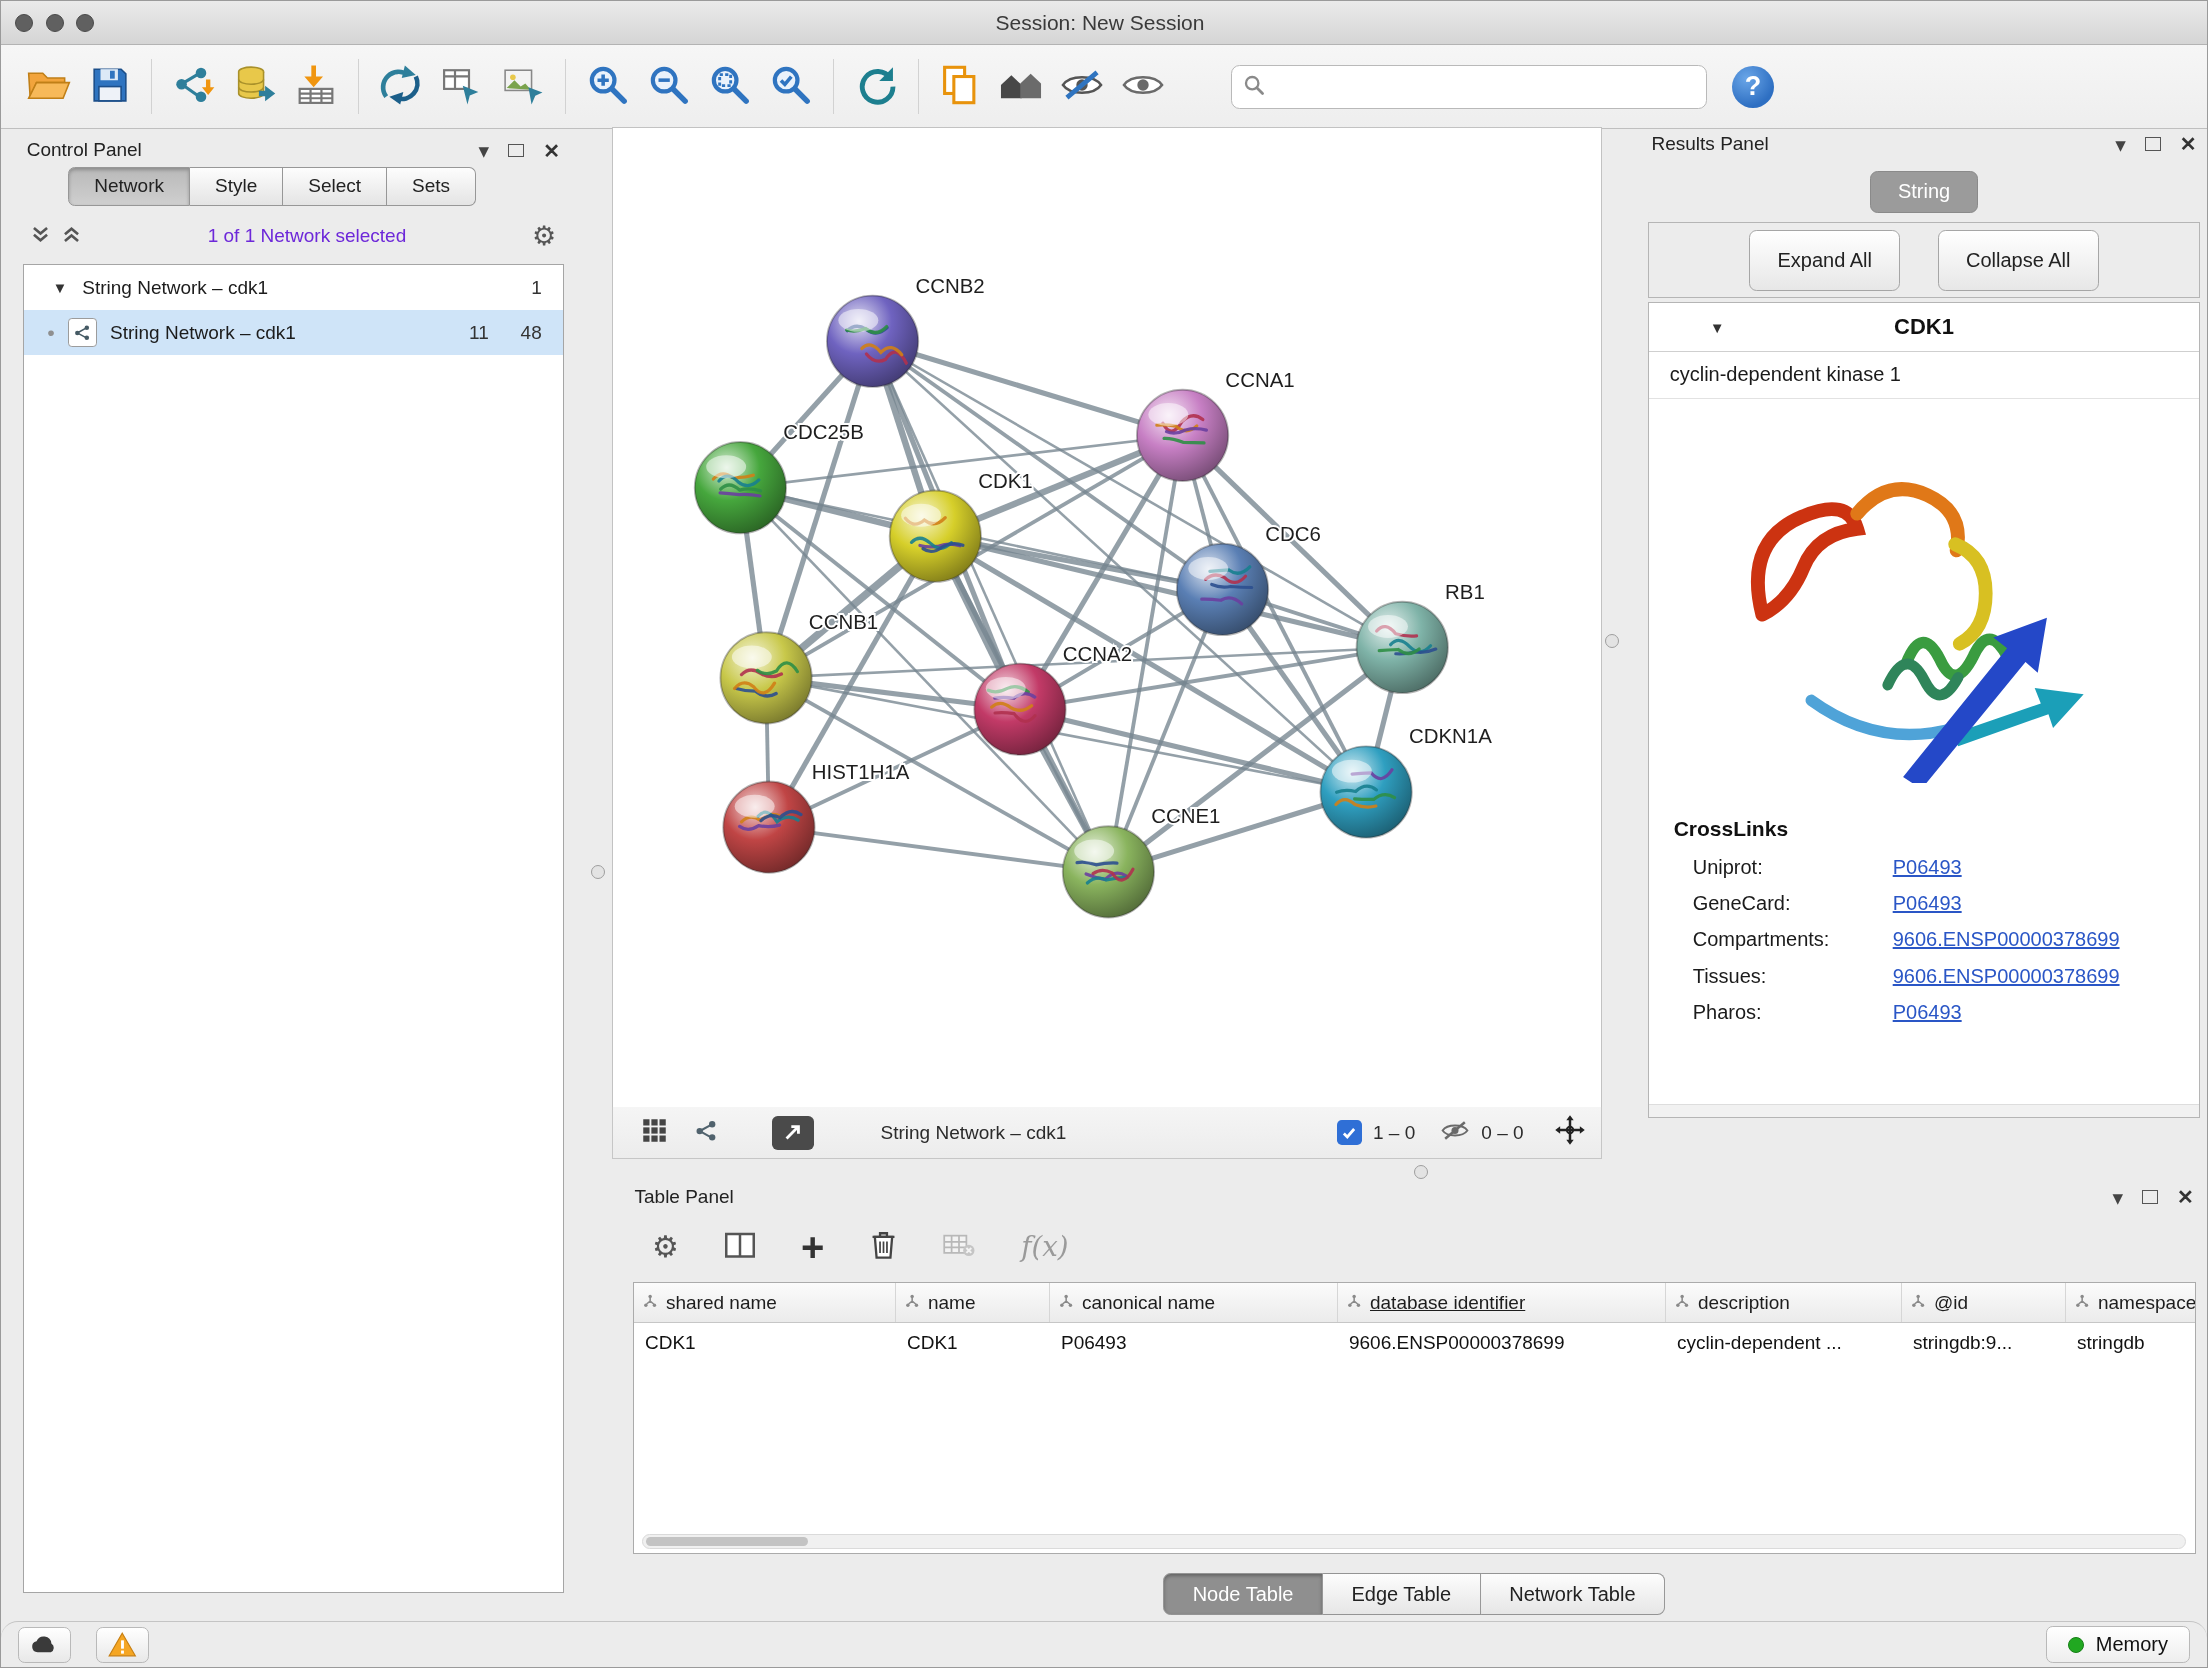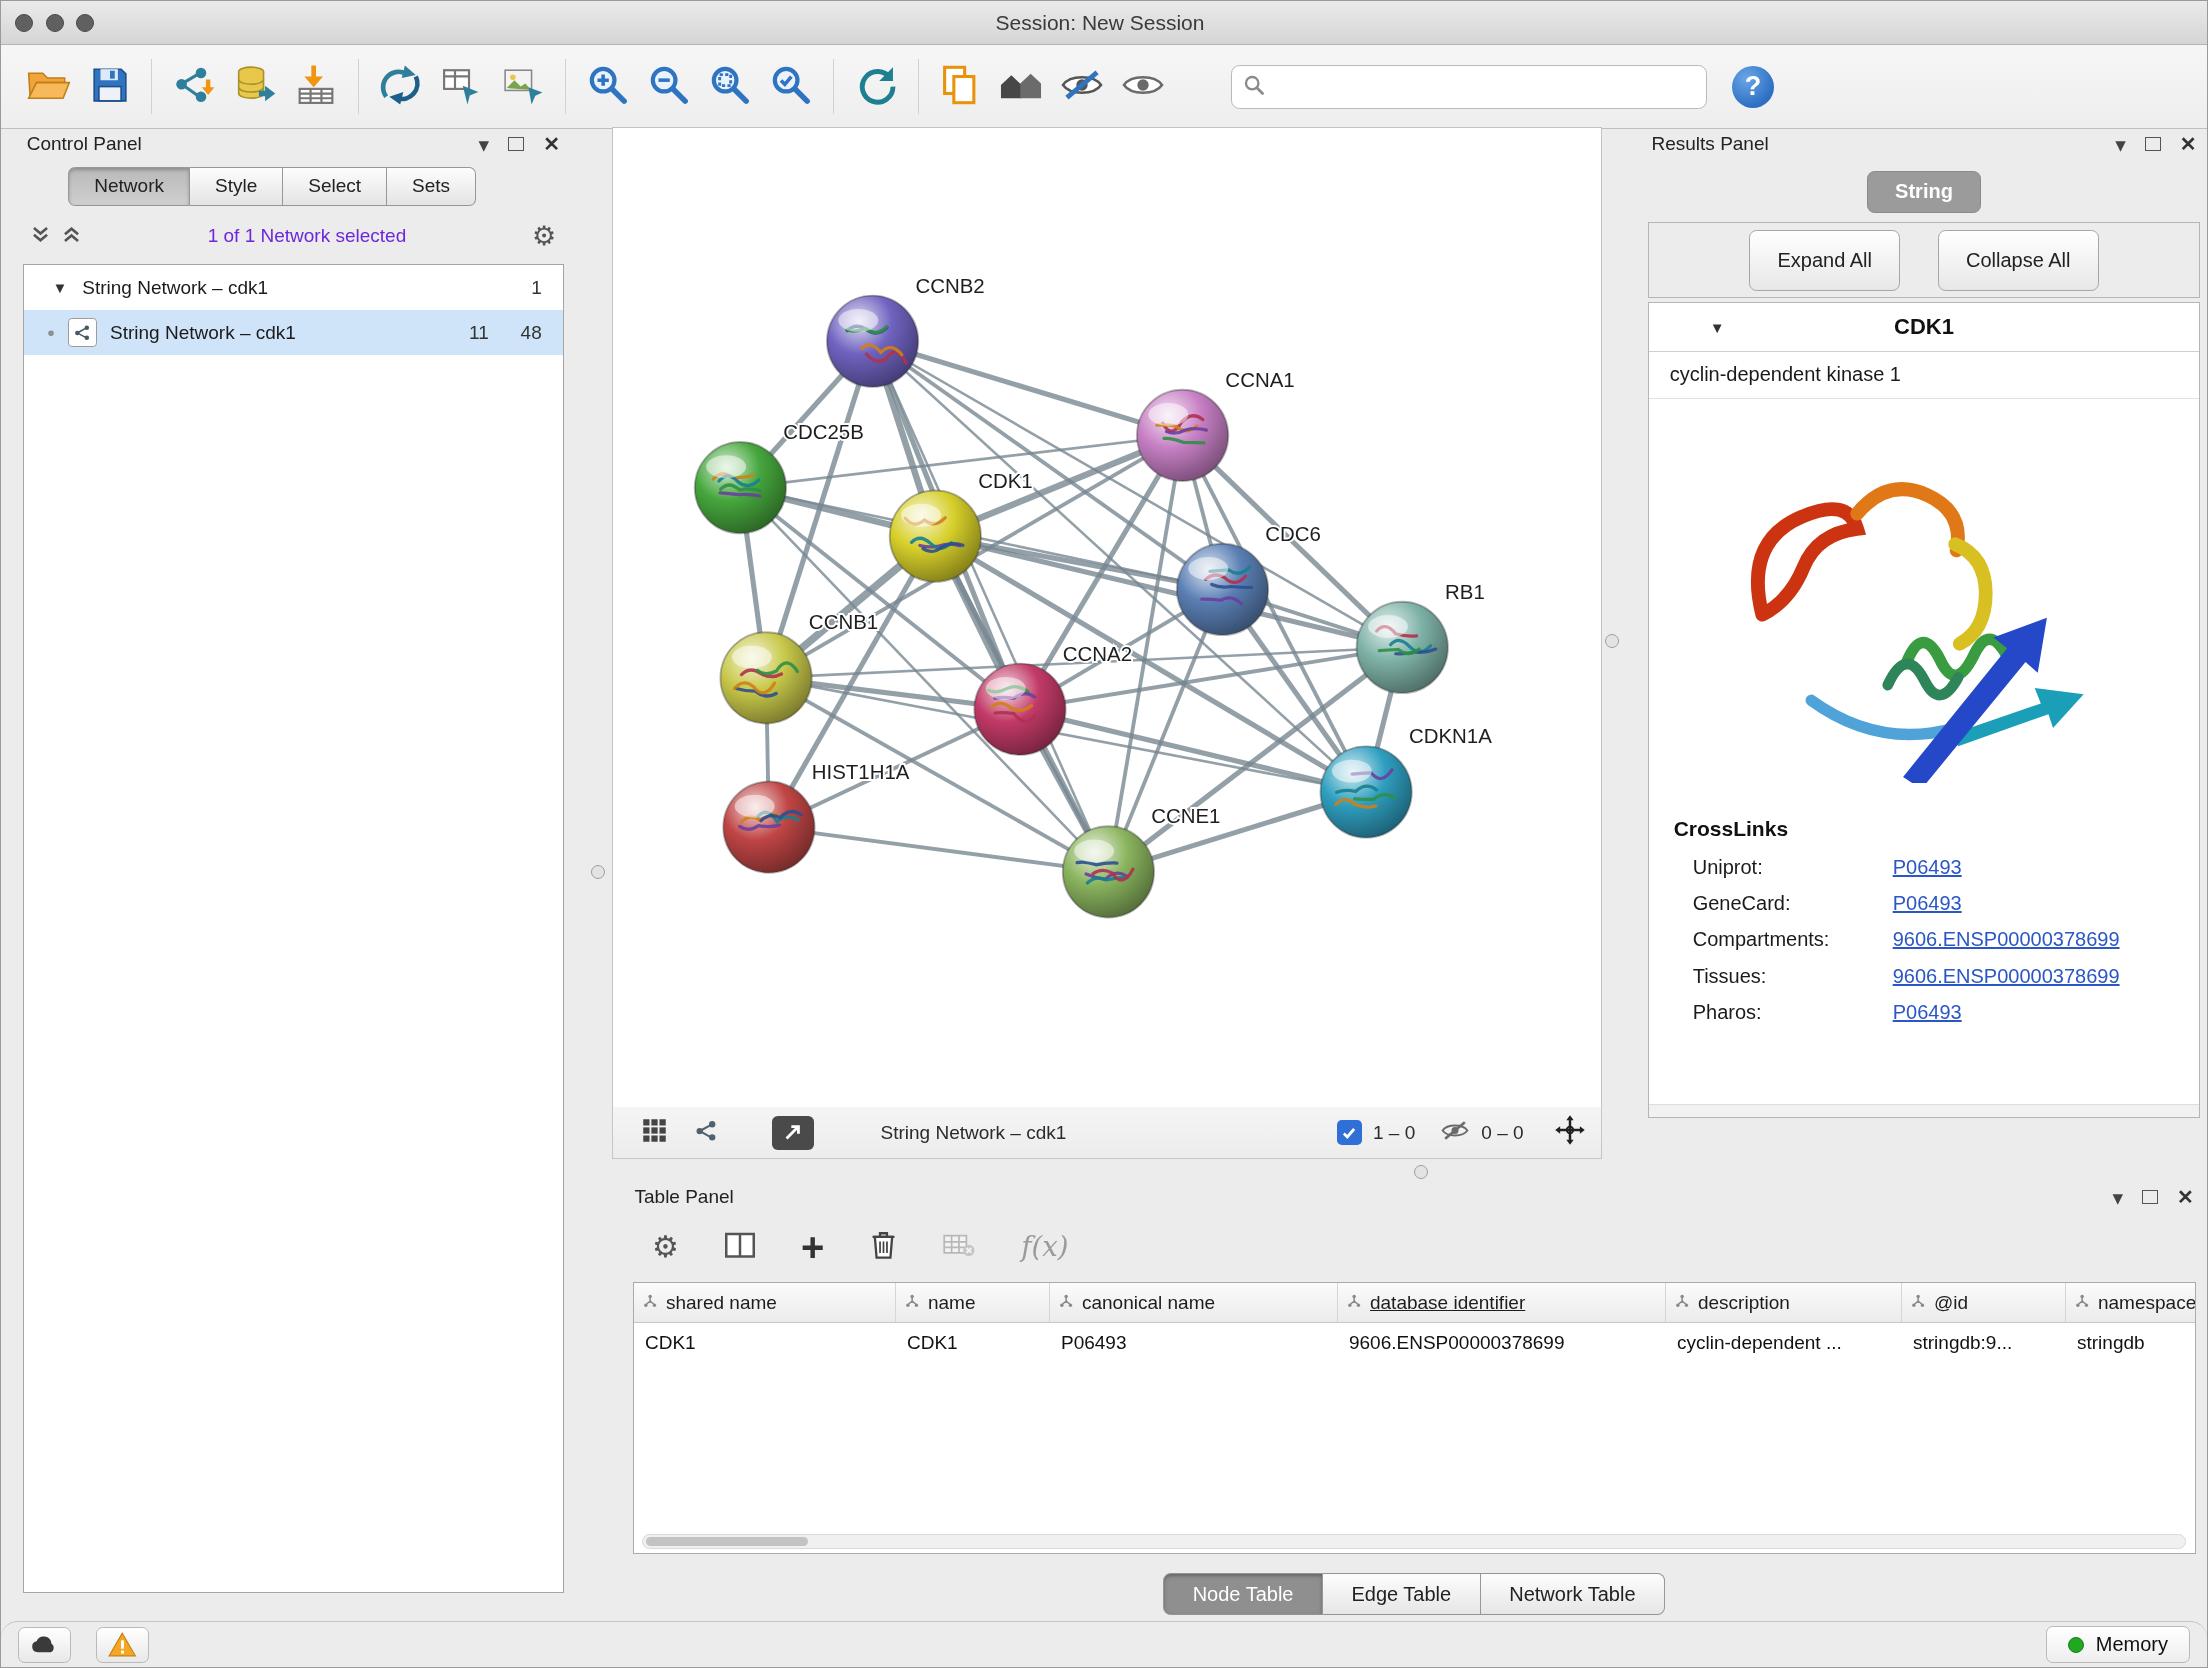--- a/index.html
+++ b/index.html
@@ -22,21 +22,21 @@
 
   
   .panel-head{display:flex;align-items:center;font-size:19px;color:#222;}
   .win-controls{display:flex;align-items:center;gap:19px;margin-left:auto;}
   .glyph-caret{font-size:21px;color:#444;line-height:1;}
   .float-ic{width:16px;height:13.3px;border:1.9px solid #555;display:inline-block;}
   .glyph-close{font-size:20px;color:#333;font-weight:bold;line-height:1;}
 
   
   .control-panel{position:absolute;left:14.3px;top:126px;width:556px;height:1470px;}
-  .cp-head{height:34px;padding:0 11.4px;}
+  .cp-head{height:34px;padding:0 11.4px;align-items:flex-end;}
   .cp-tabs{display:flex;margin:5.7px 0 0 53px;}
   .cp-tab{padding:7.6px 25px;font-size:19px;color:#222;border:1px solid #979797;border-left:none;background:linear-gradient(#fdfdfd,#e4e4e4);}
   .cp-tab.first{border-left:1px solid #979797;border-radius:6.7px 0 0 6.7px;}
   .cp-tab.last{border-radius:0 6.7px 6.7px 0;}
   .cp-tab.sel{background:linear-gradient(#b9b9b9,#cfcfcf);box-shadow:inset 0 1.9px 3.8px rgba(0,0,0,.25);}
   .cp-toolrow{height:46px;display:flex;align-items:center;padding:0 15px;margin-top:7.6px;}
   .cp-status{flex:1;text-align:center;font-size:19px;color:#6d28d9;}
   .gear{font-size:27px;color:#555;line-height:1;}
   .tree-box{position:absolute;left:7.6px;top:137px;right:7.6px;bottom:3.8px;background:#fff;border:1px solid #a5a5a5;overflow:hidden;}
   .tree-row{position:relative;display:flex;align-items:center;height:45px;font-size:19px;color:#1c1c1c;}
@@ -54,21 +54,21 @@
   .network-footer{position:absolute;left:611px;top:1106px;width:990px;height:52px;background:linear-gradient(#f5f5f5,#ececec);border:1px solid #c6c6c6;border-top:none;display:flex;align-items:center;font-size:19px;color:#2b2b2b;}
   .nf-darkbtn{width:42px;height:34px;background:#4a4a4a;border-radius:5.7px;display:flex;align-items:center;justify-content:center;margin-left:53px;border:none;}
   .nf-title{margin-left:67px;}
   .nf-right{margin-left:auto;display:flex;align-items:center;gap:11.4px;margin-right:15px;}
   .nf-check{width:25px;height:25px;border-radius:4.8px;background:#2f6fd6;display:flex;align-items:center;justify-content:center;}
   .knob{position:absolute;width:14.3px;height:14.3px;border-radius:50%;background:#e3e3e3;border:1px solid #9e9e9e;}
 
   
   .results-panel{position:absolute;left:1641px;top:126px;width:564px;height:1044px;}
   .rp-head{height:34px;padding:0 9.5px;}
-  .string-tab{display:block;margin:9.5px auto 0;padding:8.6px 27px;background:#9b9b9b;border:1px solid #8a8a8a;border-radius:7.6px;color:#fff;font-size:20px;font-weight:bold;}
+  .string-tab{display:block;margin:9.5px auto 0;padding:8.6px 27px;background:#9b9b9b;border:1px solid #8a8a8a;border-radius:7.6px;color:#fff;font-size:20px;}
   .rp-controls{position:absolute;left:5.7px;right:5.7px;top:95px;height:76px;border:1px solid #b5b5b5;background:#ececec;display:flex;align-items:center;justify-content:center;gap:38px;}
   .mac-btn{padding:18px 27px;font-size:20px;color:#222;background:linear-gradient(#ffffff,#e7e7e7);border:1px solid #a6a6a6;border-radius:7.6px;}
   .rp-entry{position:absolute;left:5.7px;right:5.7px;top:175px;bottom:53px;border:1px solid #b5b5b5;background:#fff;overflow:hidden;}
   .entry-head{position:relative;height:49px;display:flex;align-items:center;justify-content:center;border-bottom:1px solid #cfcfcf;}
   .entry-head .tcaret{position:absolute;left:61px;}
   .entry-name{font-size:22px;font-weight:bold;color:#111;}
   .entry-desc{padding:11.4px 21px;font-size:20px;color:#1b1b1b;border-bottom:1px solid #e2e2e2;}
   .protein-img{display:block;margin:32px auto 9.5px;}
   .xl-title{padding:25px 25px 7.6px;font-size:21px;font-weight:bold;color:#111;}
   .xl-row{display:flex;padding:6.7px 0 6.7px 44px;font-size:20px;}

